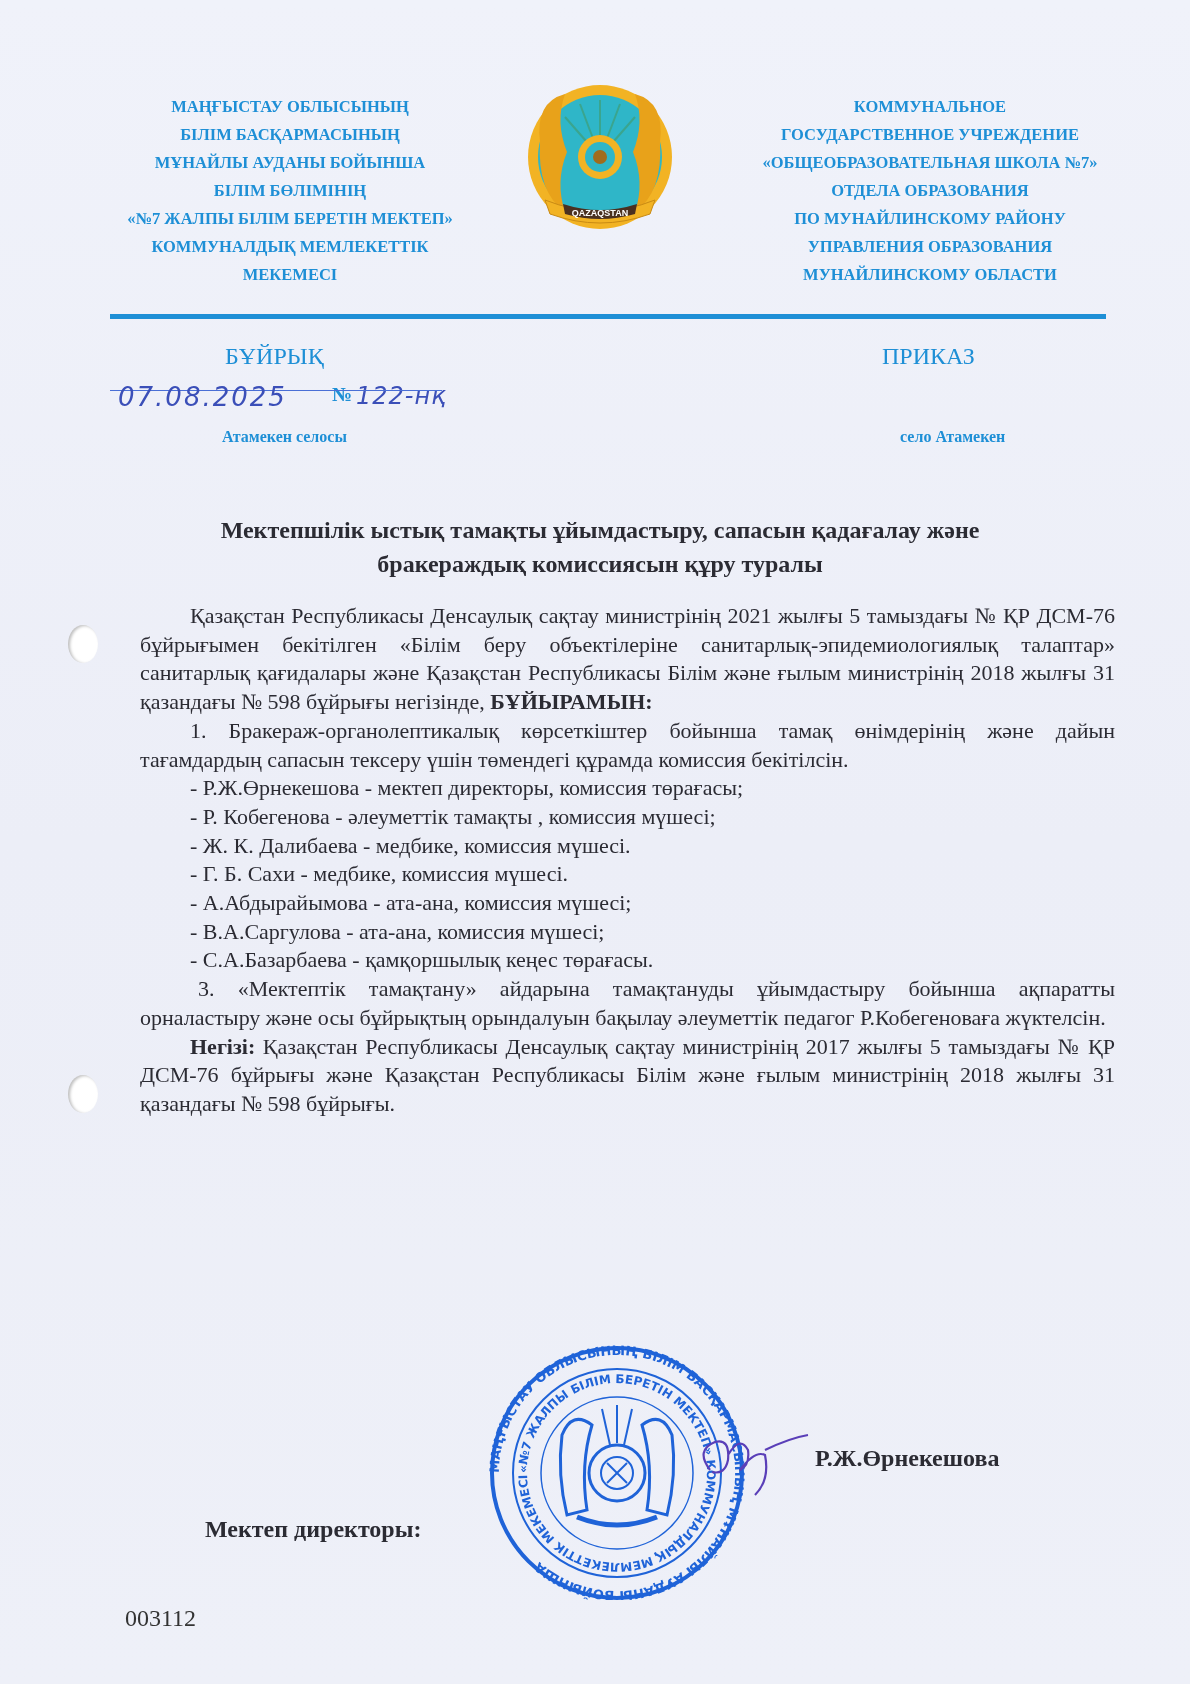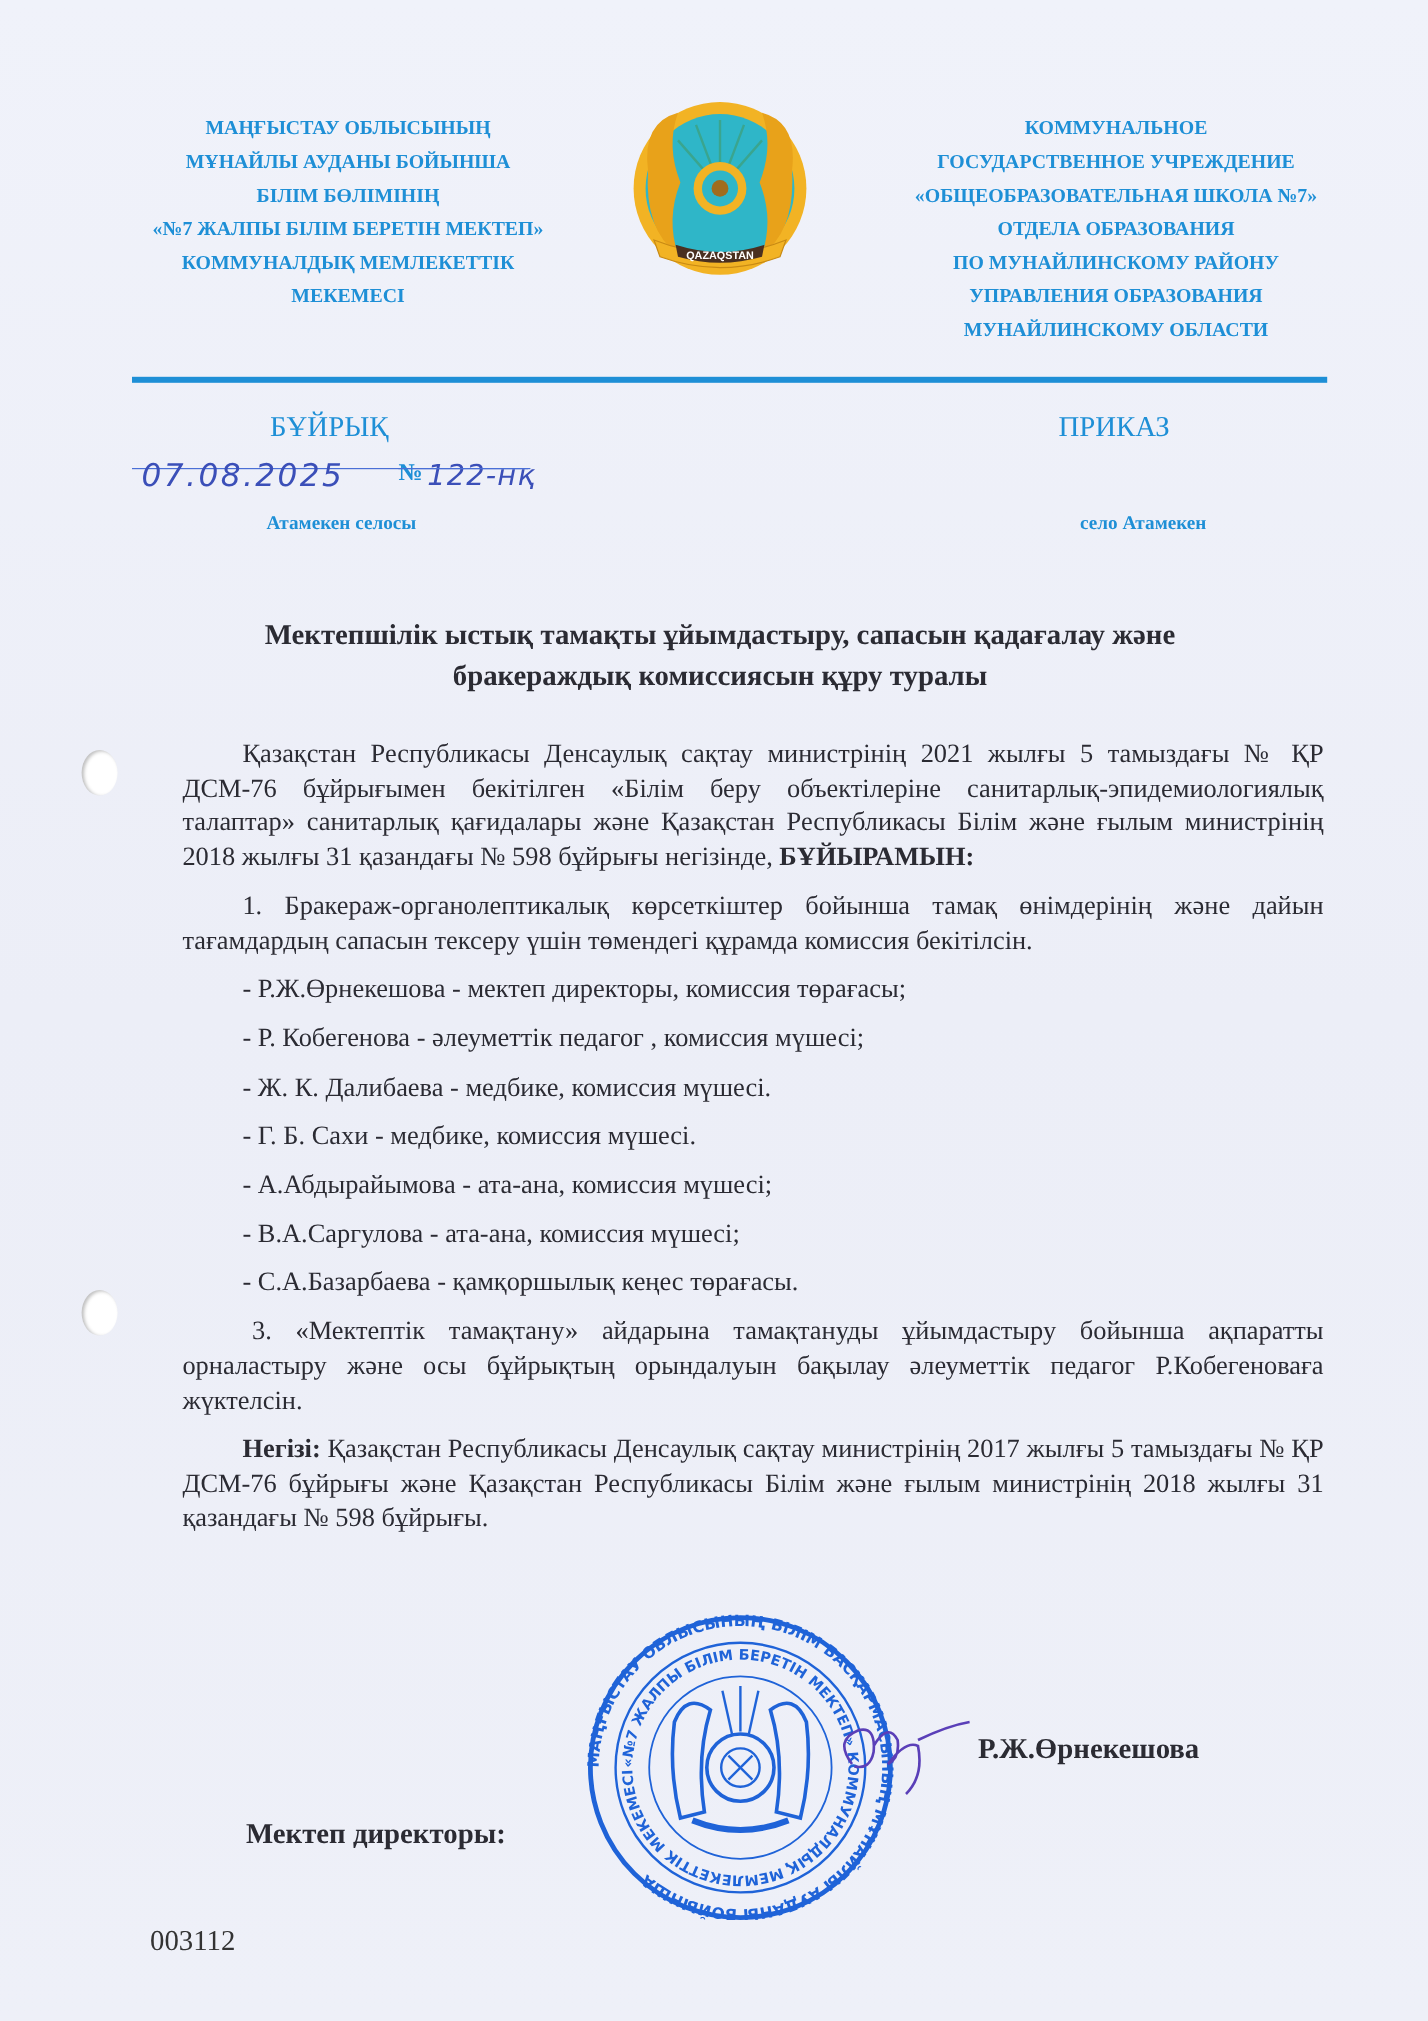--- a/index.html
+++ b/index.html
@@ -24,40 +24,41 @@
   .date-line { position: absolute; left: 110px; top: 390px; width: 330px; height: 0;
     border-bottom: 1.5px solid #4a6fd6; }
   .handwritten { position: absolute; font-family: "DejaVu Sans", sans-serif; font-style: italic;
     color: #3b4fb8; font-size: 26px; letter-spacing: 2px; font-weight: 300; }
   .no-sign { position: absolute; left: 332px; top: 383px; color: #1e8fd6; font-size: 20px; font-weight: bold; }
   .place { position: absolute; color: #1e8fd6; font-size: 16px; font-weight: bold; }
   .doc-title { position: absolute; left: 130px; top: 513px; width: 940px; text-align: center;
     font-weight: bold; font-size: 24px; line-height: 34px; color: #2b2b33; }
   .body { position: absolute; left: 140px; top: 602px; width: 975px;
     font-size: 22px; line-height: 28.7px; color: #2b2b33; }
-  .body p { margin: 12px; text-align: justify; }
+  .body p { margin: 0; text-align: justify; }
   .indent { text-indent: 50px; }
   .list-item { padding-left: 50px; }
   .body b { font-weight: bold; }
   .seal { position: absolute; left: 462px; top: 1345px; width: 310px; height: 255px; }
   .sig-label { position: absolute; left: 205px; top: 1516px; font-weight: bold; font-size: 24px; }
   .sig-name { position: absolute; left: 815px; top: 1445px; font-weight: bold; font-size: 24px; }
   .signature { position: absolute; left: 680px; top: 1420px; width: 130px; height: 80px; }
   .doc-number { position: absolute; left: 125px; top: 1605px; font-size: 24px; color: #333; }
 </style>
 </head>
 <body>
 
 <div class="page">
 
   <div class="hole" style="left:68px; top:625px;"></div>
   <div class="hole" style="left:68px; top:1075px;"></div>
 
   <div class="hdr hdr-left">
     <div>МАҢҒЫСТАУ ОБЛЫСЫНЫҢ</div>
+    <div>БІЛІМ БАСҚАРМАСЫНЫҢ</div>
     <div>МҰНАЙЛЫ АУДАНЫ БОЙЫНША</div>
     <div>БІЛІМ БӨЛІМІНІҢ</div>
     <div>«№7 ЖАЛПЫ БІЛІМ БЕРЕТІН МЕКТЕП»</div>
     <div>КОММУНАЛДЫҚ МЕМЛЕКЕТТІК</div>
     <div>МЕКЕМЕСІ</div>
   </div>
 
   <svg class="emblem" viewBox="0 0 150 160">
     <circle cx="75" cy="75" r="72" fill="#f2b324"></circle>
     <circle cx="75" cy="75" r="62" fill="#2fb6c8"></circle>
@@ -106,21 +107,21 @@
 
   <div class="doc-title">
     <div>Мектепшілік ыстық тамақты ұйымдастыру, сапасын қадағалау және</div>
     <div>бракераждық комиссиясын құру туралы</div>
   </div>
 
   <div class="body">
     <p class="indent"><span>Қазақстан Республикасы Денсаулық сақтау министрінің 2021 жылғы 5 тамыздағы № ҚР ДСМ-76  бұйрығымен бекітілген «Білім беру объектілеріне санитарлық-эпидемиологиялық талаптар» санитарлық қағидалары және Қазақстан Республикасы Білім және ғылым министрінің 2018 жылғы 31 қазандағы № 598 бұйрығы негізінде, </span><b>БҰЙЫРАМЫН:</b></p>
     <p class="indent">1. Бракераж-органолептикалық көрсеткіштер бойынша тамақ өнімдерінің және дайын тағамдардың сапасын тексеру үшін төмендегі құрамда комиссия бекітілсін.</p>
     <p class="list-item">- Р.Ж.Өрнекешова - мектеп директоры, комиссия төрағасы;</p>
-    <p class="list-item">-  Р. Кобегенова - әлеуметтік педагог , комиссия мүшесі;</p>
+    <p class="list-item">-  Р. Кобегенова - әлеуметтік тамақты , комиссия мүшесі;</p>
     <p class="list-item">- Ж. К. Далибаева - медбике, комиссия мүшесі.</p>
     <p class="list-item">- Г. Б. Сахи - медбике, комиссия мүшесі.</p>
     <p class="list-item">- А.Абдырайымова - ата-ана, комиссия мүшесі;</p>
     <p class="list-item">- В.А.Саргулова - ата-ана, комиссия мүшесі;</p>
     <p class="list-item">- С.А.Базарбаева -  қамқоршылық кеңес төрағасы.</p>
     <p class="indent" style="text-indent:58px;">3. «Мектептік тамақтану» айдарына тамақтануды ұйымдастыру бойынша ақпаратты орналастыру және осы бұйрықтың орындалуын бақылау әлеуметтік педагог Р.Кобегеноваға  жүктелсін.</p>
     <p class="indent"><b>Негізі:</b><span> Қазақстан Республикасы Денсаулық сақтау министрінің 2017 жылғы 5 тамыздағы № ҚР ДСМ-76  бұйрығы және Қазақстан Республикасы Білім және ғылым министрінің 2018 жылғы 31 қазандағы № 598 бұйрығы.</span></p>
   </div>
 
   <svg class="seal" viewBox="0 0 310 255">

